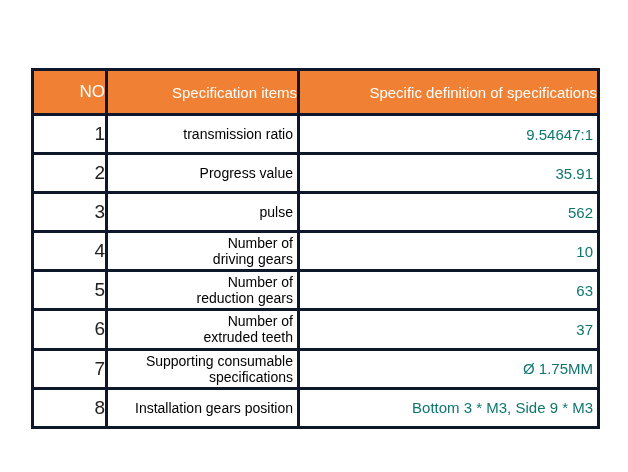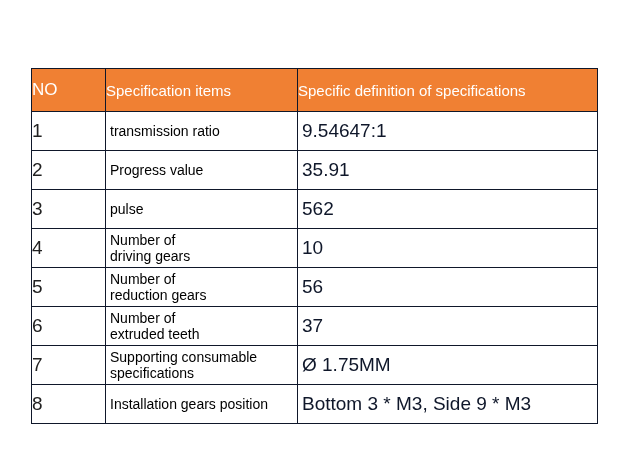--- a/index.html
+++ b/index.html
@@ -25,24 +25,24 @@
     top: 68px;
     width: 566px;
   }
   table.spec-table {
     border-collapse: collapse;
     width: 566px;
     table-layout: fixed;
   }
   table.spec-table td,
   table.spec-table th {
-    border: 1px solid #0f172a;
+    border: 3px solid #0f172a;
     padding: 0;
     vertical-align: middle;
-    text-align: left;
+    text-align: right;
   }
   thead th {
     background: #f08033;
     color: #ffffff;
     font-weight: normal;
     font-size: 15px;
     height: 42px;
     border: 1px solid #f08033;
   }
   thead th.col-no {
@@ -57,22 +57,22 @@
     font-size: 19px;
     color: #222222;
   }
   tbody td.item-cell {
     font-size: 14px;
     color: #000000;
     line-height: 1.15;
     padding: 2px 4px;
   }
   tbody td.def-cell {
-    font-size: 19px;
-    color: #0f172a;
+    font-size: 15px;
+    color: #0f766e;
     padding: 2px 4px;
   }
   .two-line {
     display: block;
   }
 </style>
 </head>
 <body>
 
 <div class="page">
@@ -119,21 +119,21 @@
             <span class="two-line">driving gears</span>
           </td>
           <td class="def-cell">10</td>
         </tr>
         <tr>
           <td class="no-cell">5</td>
           <td class="item-cell">
             <span class="two-line">Number of</span>
             <span class="two-line">reduction gears</span>
           </td>
-          <td class="def-cell">56</td>
+          <td class="def-cell">63</td>
         </tr>
         <tr>
           <td class="no-cell">6</td>
           <td class="item-cell">
             <span class="two-line">Number of</span>
             <span class="two-line">extruded teeth</span>
           </td>
           <td class="def-cell">37</td>
         </tr>
         <tr>

